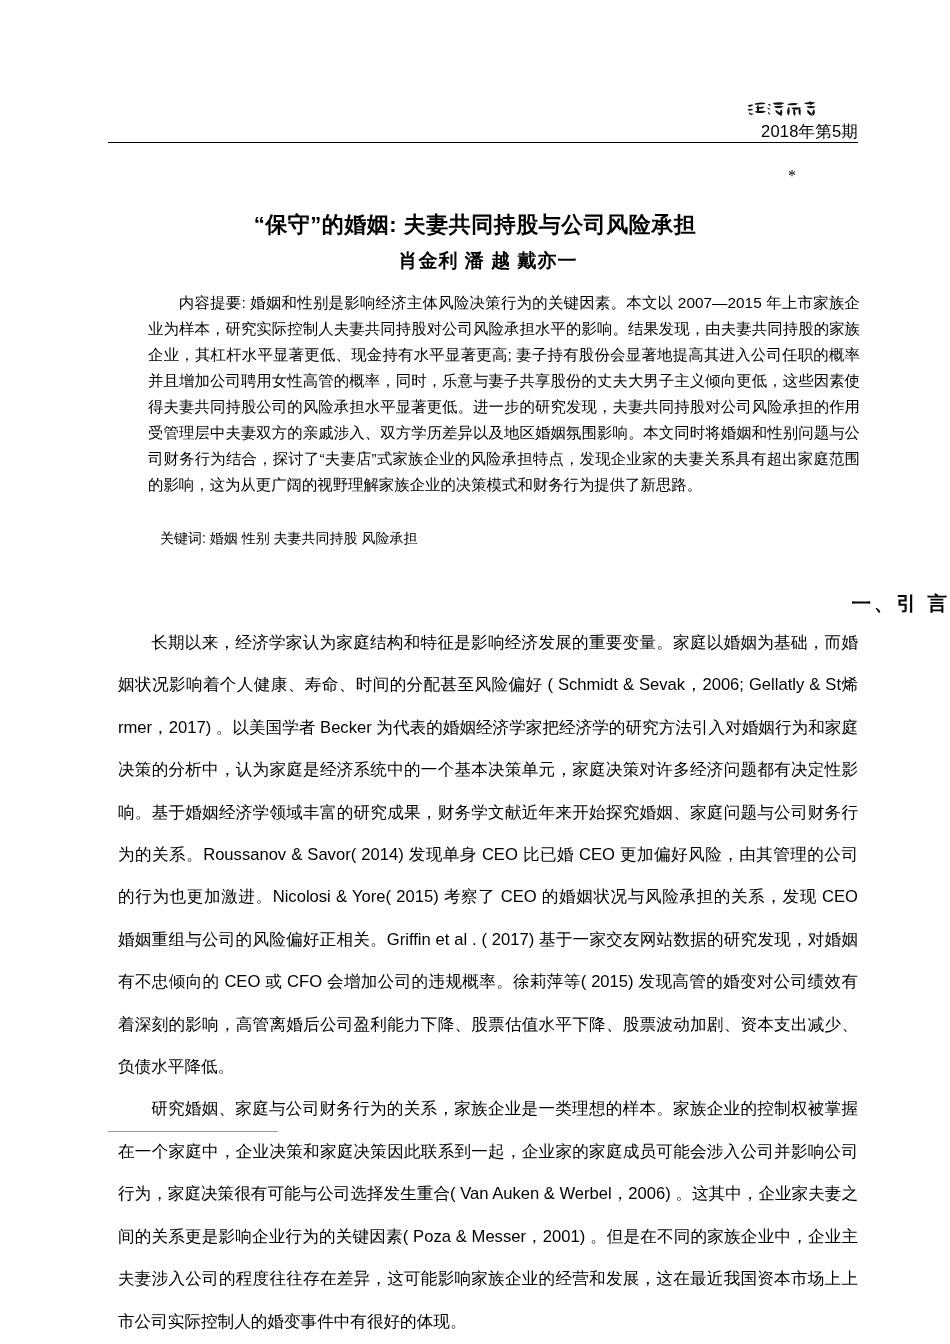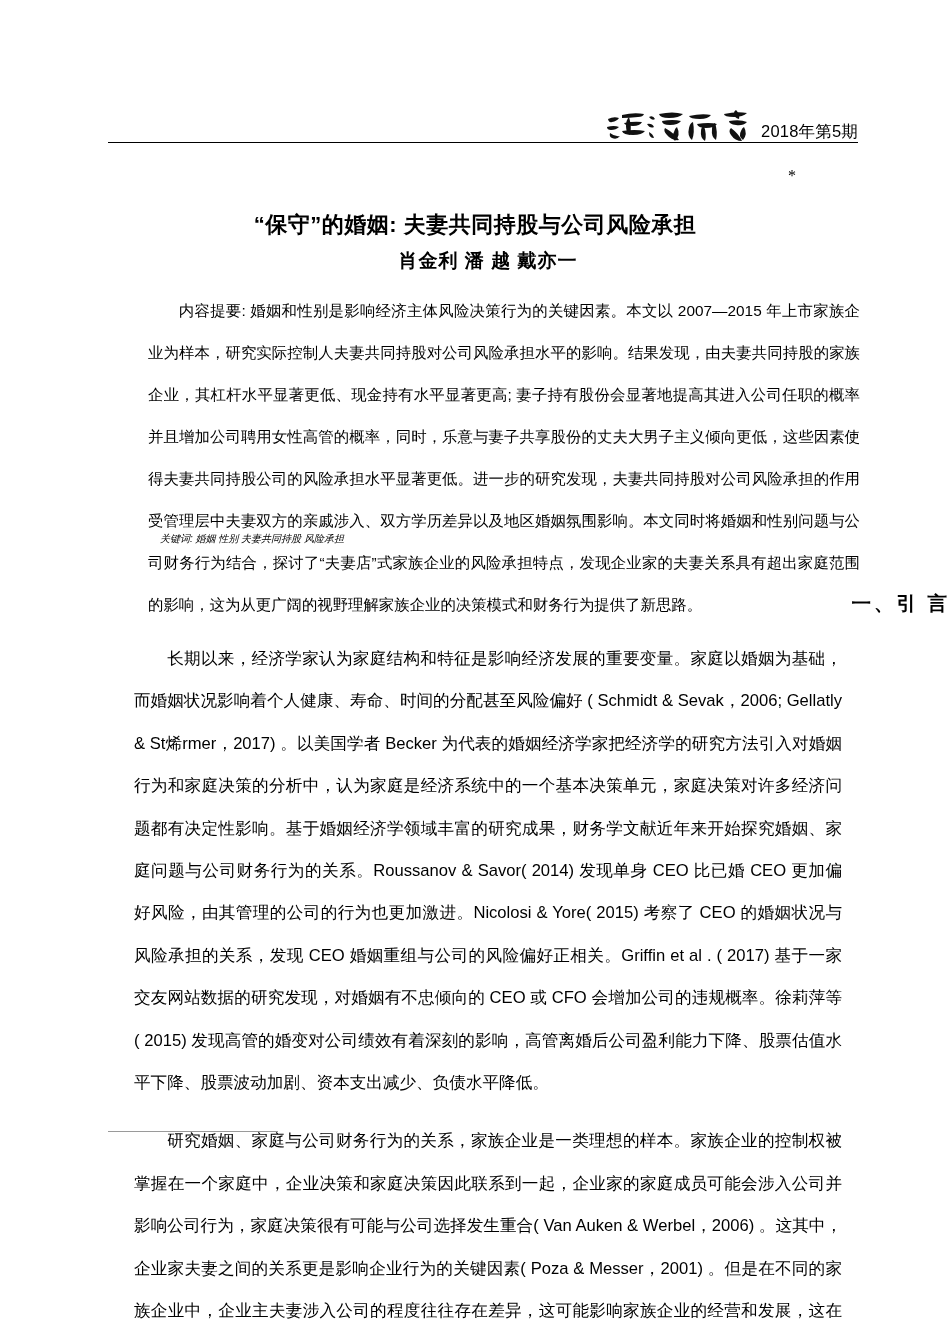--- a/index.html
+++ b/index.html
@@ -23,20 +23,21 @@
   .masthead {
     position: absolute;
     left: 108px;
     top: 100px;
     width: 750px;
     height: 42px;
     display: flex;
     align-items: flex-end;
     justify-content: flex-end;
     gap: 6px;
+    flex-direction: column;
   }
   .masthead-logo {
     display: block;
     height: 34px;
     width: 150px;
   }
   .masthead-issue {
     font-size: 16.5px;
     line-height: 1;
     letter-spacing: 0.2px;
@@ -86,34 +87,33 @@
     padding-left: 13px;
   }
 
   
   .abstract {
     position: absolute;
     left: 148px;
     top: 290px;
     width: 712px;
     font-size: 15.4px;
-    line-height: 42px;
+    line-height: 26px;
     text-align: justify;
     text-justify: inter-ideograph;
     text-indent: 2em;
   }
   .keywords {
     position: absolute;
-    left: 140px;
+    left: 132px;
     top: 524px;
     width: 712px;
-    font-size: 10px;
+    font-size: 14px;
     line-height: 29.6px;
     text-indent: 2em;
-    font-style: italic;
   }
 
   
   .section-heading {
     position: absolute;
     left: 0;
     top: 574px;
     width: 950px;
     text-align: right;
     font-size: 19.5px;
@@ -126,21 +126,21 @@
     position: absolute;
     left: 118px;
     top: 622px;
     width: 740px;
     font-size: 16.6px;
     line-height: 42.4px;
     text-align: justify;
     text-justify: inter-ideograph;
   }
   .body p {
-    margin: 16px;
+    margin: 0;
     text-indent: 2em;
   }
 
   
   .footnote-rule {
     position: absolute;
     left: 108px;
     top: 1131px;
     width: 170px;
     height: 0;

